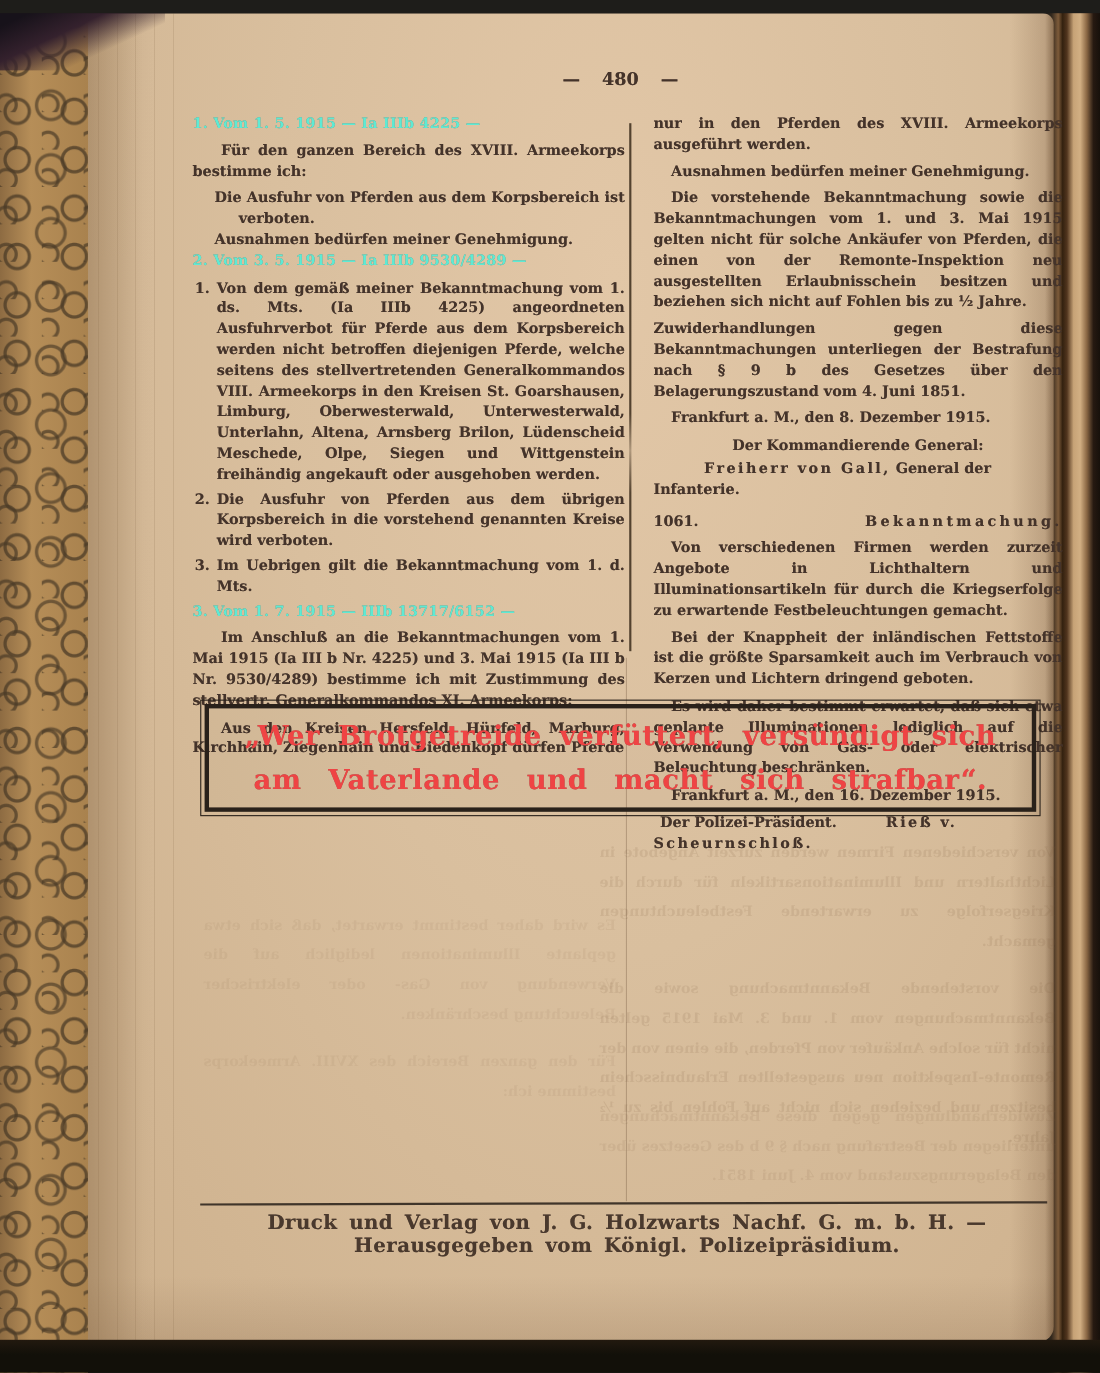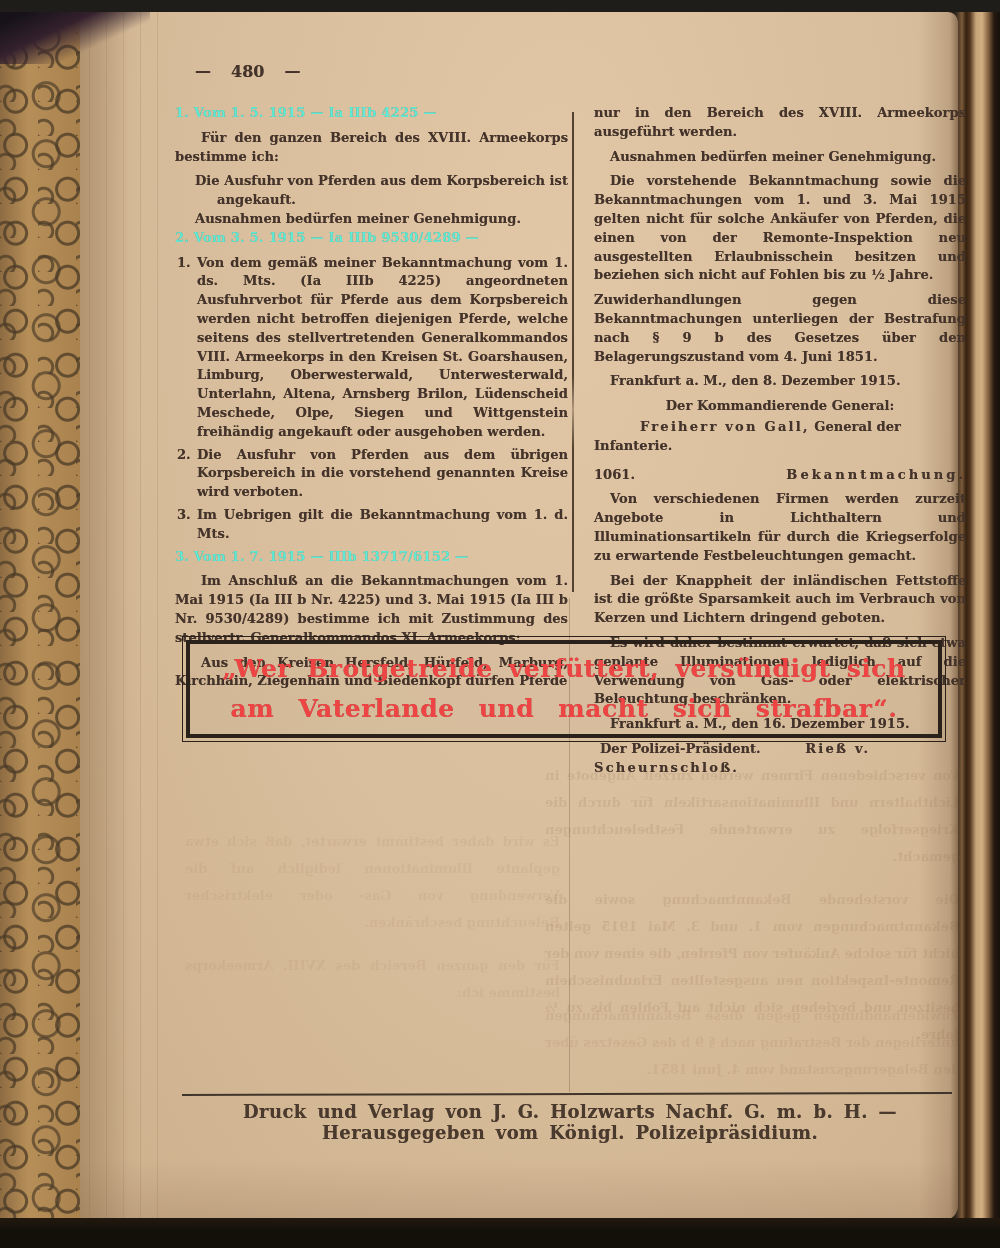--- a/index.html
+++ b/index.html
@@ -46,21 +46,21 @@
       #51351e 20px, #c7a377 26px, #d2af83 32px, #8a6744 38px, #261911 44px, #17100b 50px);
   }
   .frame-bottom{
     position:absolute;left:0;top:1218px;width:1000px;height:30px;z-index:6;
     background:linear-gradient(#22190f, #121009 45%);
   }
   
   .txt{color:#44332a;font-weight:bold;text-shadow:0 0 .4px rgba(68,51,42,.55);}
   .page-number-row{
     position:absolute;left:175px;top:62px;width:778px;z-index:10;
-    font-size:16px;
+    text-align:center;font-size:16px;
   }
   .page-number-row .dash{display:inline-block;margin:0 20px;}
   .col{position:absolute;z-index:10;font-size:13.1px;line-height:18.8px;text-align:justify;}
   .col-left{left:175px;top:104px;width:393px;}
   .col-right{left:594px;top:104px;width:372px;}
   .divider{
     position:absolute;left:572px;top:112px;width:2px;height:480px;z-index:10;
     background:linear-gradient(#53422f 0%, #53422f 55%, rgba(83,66,47,.35) 62%, #53422f 70%, #53422f 100%);
   }
   .sec-heading{margin:9px 0 5px 0;text-align:left;letter-spacing:.2px;color:#5eead4;}
@@ -133,21 +133,21 @@
 
 <div class="page-number-row txt">
   <span class="dash">—</span><span>480</span><span class="dash">—</span>
 </div>
 
 <div class="divider"></div>
 
 <div class="col col-left txt">
   <p class="p sec-heading">1. Vom 1. 5. 1915 — Ia IIIb 4225 —</p>
   <p class="p indent-lg">Für den ganzen Bereich des XVIII. Armeekorps bestimme ich:</p>
-  <p class="p sub">Die Ausfuhr von Pferden aus dem Korpsbereich ist angekauft.</p>
+  <p class="p sub">Die Ausfuhr von Pferden aus dem Korpsbereich ist verboten.</p>
   <p class="p sub2">Ausnahmen bedürfen meiner Genehmigung.</p>
 
   <p class="p sec-heading">2. Vom 3. 5. 1915 — Ia IIIb 9530/4289 —</p>
   <div class="list-item">
     <span class="item-num">1.</span>
     <span>Von dem gemäß meiner Bekanntmachung vom 1. ds. Mts. (Ia IIIb 4225) angeordneten Ausfuhrverbot für Pferde aus dem Korpsbereich werden nicht betroffen diejenigen Pferde, welche seitens des stellvertretenden Generalkommandos VIII. Armeekorps in den Kreisen St. Goarshausen, Limburg, Oberwesterwald, Unterwesterwald, Unterlahn, Altena, Arnsberg Brilon, Lüdenscheid Meschede, Olpe, Siegen und Wittgenstein freihändig angekauft oder ausgehoben werden.</span>
   </div>
   <div class="list-item">
     <span class="item-num">2.</span>
     <span>Die Ausfuhr von Pferden aus dem übrigen Korpsbereich in die vorstehend genannten Kreise wird verboten.</span>
@@ -156,21 +156,21 @@
     <span class="item-num">3.</span>
     <span>Im Uebrigen gilt die Bekanntmachung vom 1. d. Mts.</span>
   </div>
 
   <p class="p sec-heading">3. Vom 1. 7. 1915 — IIIb 13717/6152 —</p>
   <p class="p indent-lg">Im Anschluß an die Bekanntmachungen vom 1. Mai 1915 (Ia III b Nr. 4225) und 3. Mai 1915 (Ia III b Nr. 9530/4289) bestimme ich mit Zustimmung des stellvertr. Generalkommandos XI. Armeekorps:</p>
   <p class="p indent-lg">Aus den Kreisen Hersfeld, Hünfeld, Marburg, Kirchhain, Ziegenhain und Biedenkopf dürfen Pferde</p>
 </div>
 
 <div class="col col-right txt">
-  <p class="p noindent">nur in den Bereich des XVIII. Armeekorps ausgeführt werden.</p>
+  <p class="p noindent">nur in den Pferden des XVIII. Armeekorps ausgeführt werden.</p>
   <p class="p indent">Ausnahmen bedürfen meiner Genehmigung.</p>
   <p class="p indent">Die vorstehende Bekanntmachung sowie die Bekanntmachungen vom 1. und 3. Mai 1915 gelten nicht für solche Ankäufer von Pferden, die einen von der Remonte-Inspektion neu ausgestellten Erlaubnisschein besitzen und beziehen sich nicht auf Fohlen bis zu ½ Jahre.</p>
   <p class="p noindent">Zuwiderhandlungen gegen diese Bekanntmachungen unterliegen der Bestrafung nach § 9 b des Gesetzes über den Belagerungszustand vom 4. Juni 1851.</p>
   <p class="p indent">Frankfurt a. M., den 8. Dezember 1915.</p>
   <p class="p centered" style="margin-bottom:2px;">Der Kommandierende General:</p>
   <p class="p sig-line">
     <span class="spaced">Freiherr von Gall,</span>
     <span>General der Infanterie.</span>
   </p>
 

